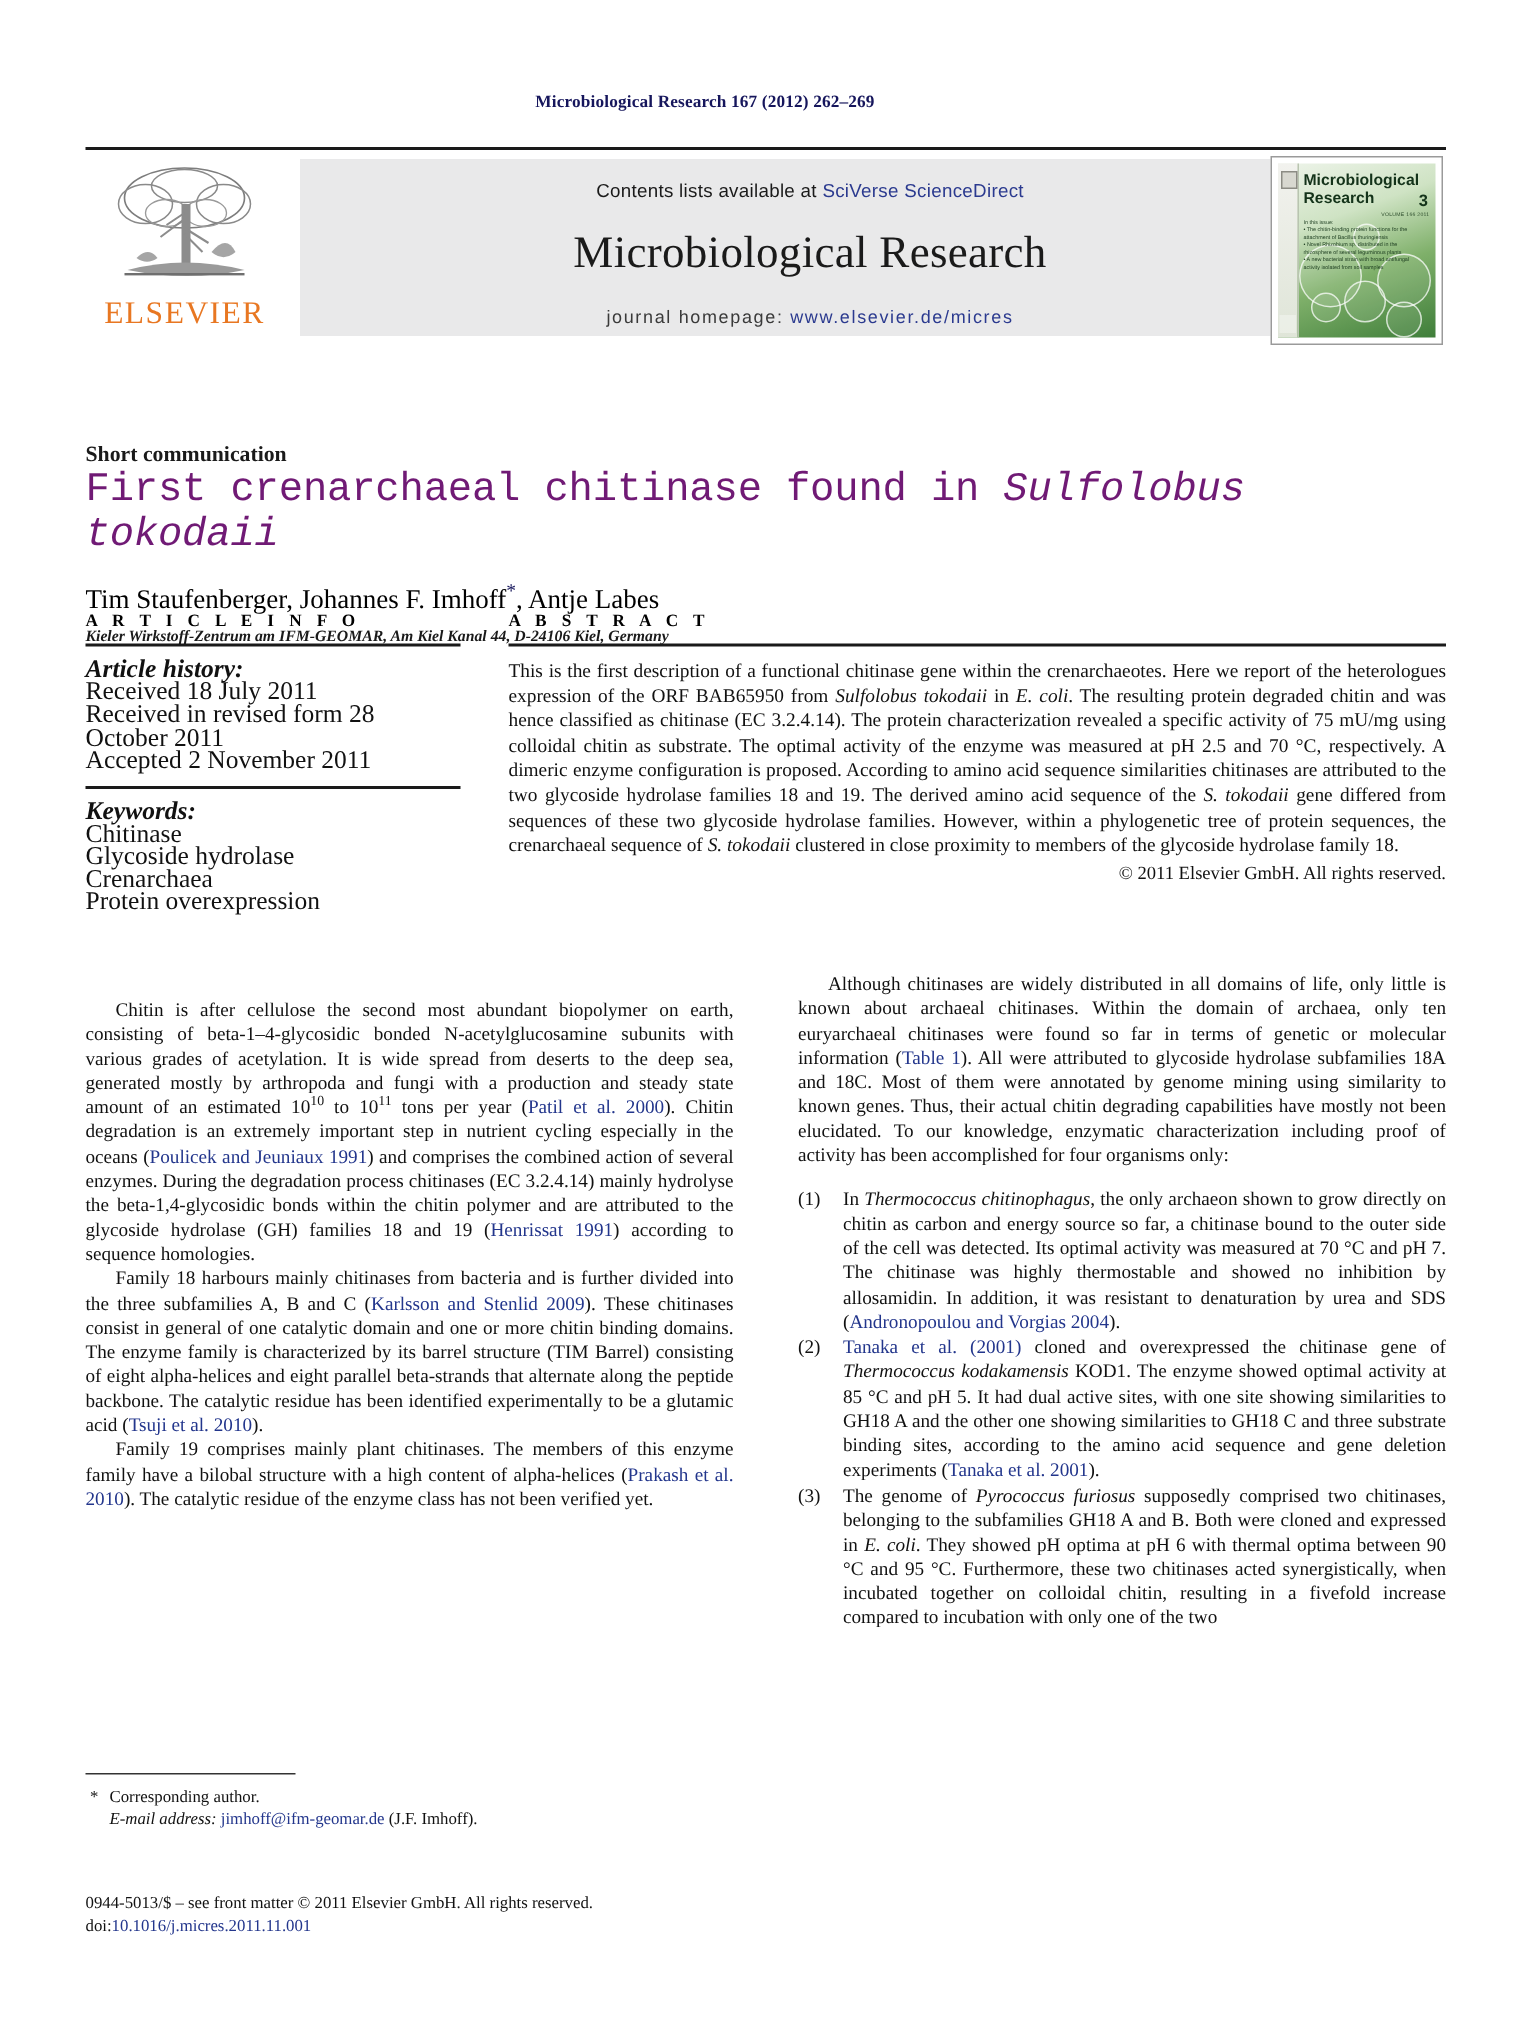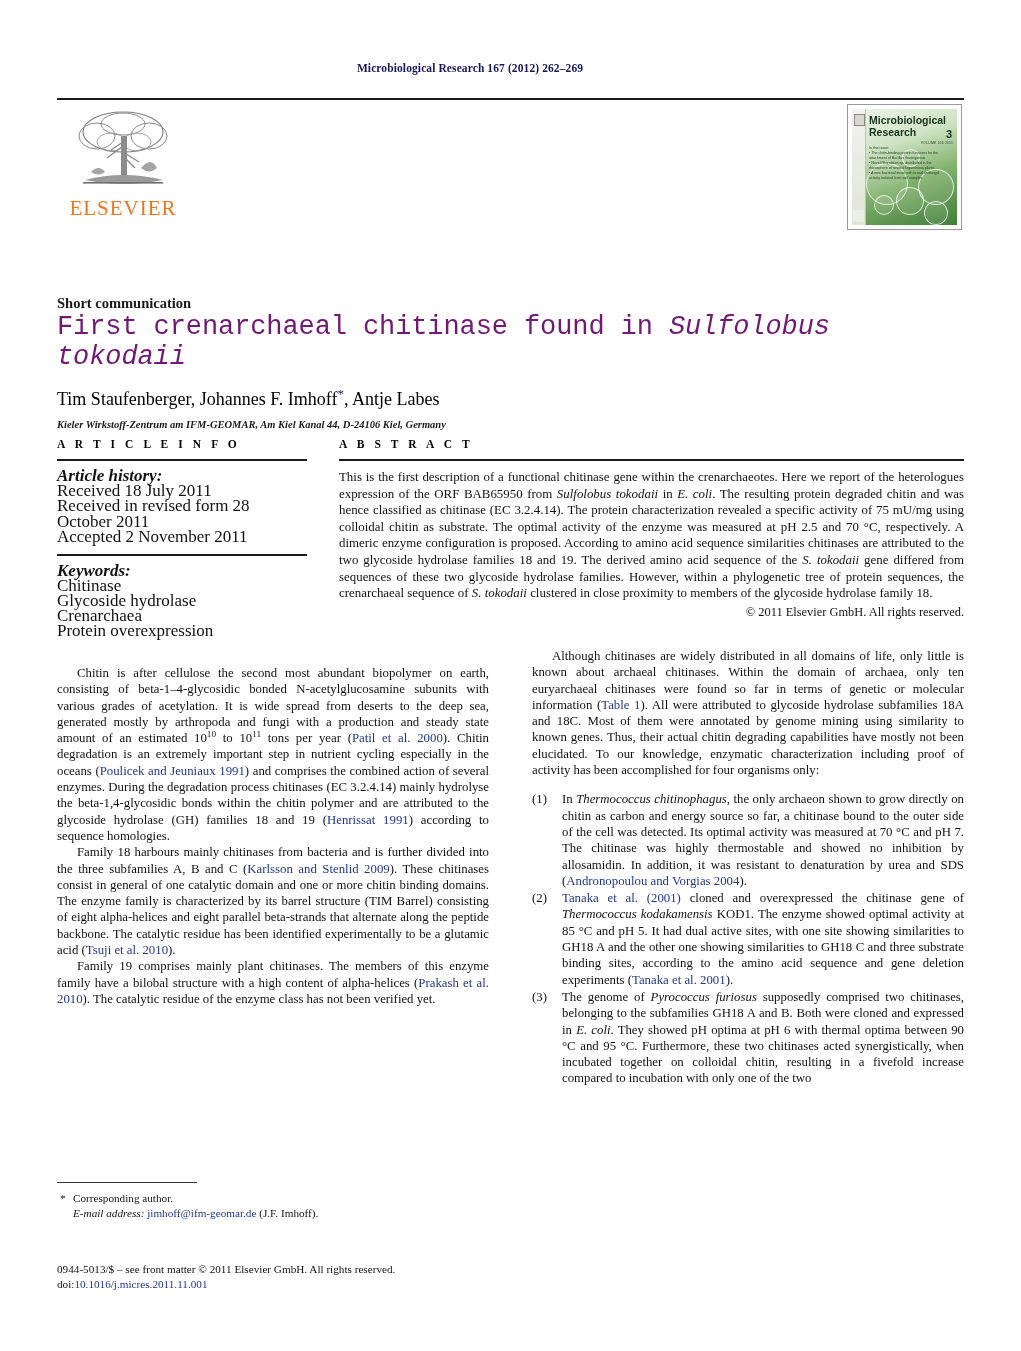--- a/index.html
+++ b/index.html
@@ -249,21 +249,20 @@
     top: 0;
     left: 282px;
     width: 625px;
   }
   .sect-label {
     font-family: "Liberation Serif", serif;
     font-weight: bold;
     font-size: 11.5px;
     letter-spacing: 3.6px;
     color: #000;
-    margin-top: 30px;
   }
   .rule-thick {
     height: 2px;
     background: #1a1a1a;
     margin-top: 9px;
   }
   .rule-thin {
     height: 1.6px;
     background: #1a1a1a;
     margin-top: 10px;
@@ -418,20 +417,29 @@
           <path d="M56 40 L40 52 M56 46 L72 56 M56 36 L44 44 M56 50 L68 62" stroke="#8c8c8c" stroke-width="1.4" fill="none"></path>
           <path d="M18 74 q38 -10 78 0 q-38 8 -78 0 Z" fill="#9a9a9a"></path>
           <path d="M24 66 q8 -8 14 0 q-7 5 -14 0 Z" fill="#a5a5a5"></path>
           <path d="M74 62 q10 -12 16 0 q-8 7 -16 0 Z" fill="#a5a5a5"></path>
           <rect x="16" y="76" width="80" height="1.6" fill="#6f6f6f"></rect>
         </g>
       </svg>
       <div class="elsevier-word">ELSEVIER</div>
     </div>
 
+    <div class="banner">
+      <div class="banner-contents">
+        <span>Contents lists available at </span><span class="sd-link">SciVerse ScienceDirect</span>
+      </div>
+      <div class="banner-journal">Microbiological Research</div>
+      <div class="banner-homepage">
+        <span>journal homepage: </span><span class="hp-link">www.elsevier.de/micres</span>
+      </div>
+    </div>
 
     <div class="cover">
       <div class="cover-inner">
         <div class="cover-bubble" style="left:14px;  top:54px;  width:40px; height:40px;"></div>
         <div class="cover-bubble" style="left:44px;  top:78px;  width:26px; height:26px;"></div>
         <div class="cover-bubble" style="left:66px;  top:60px;  width:34px; height:34px;"></div>
         <div class="cover-bubble" style="left:22px;  top:86px;  width:18px; height:18px;"></div>
         <div class="cover-bubble" style="left:72px;  top:92px;  width:22px; height:22px;"></div>
         <div class="cover-bubble" style="left:50px;  top:40px;  width:16px; height:16px;"></div>
         <div class="cover-spine">

